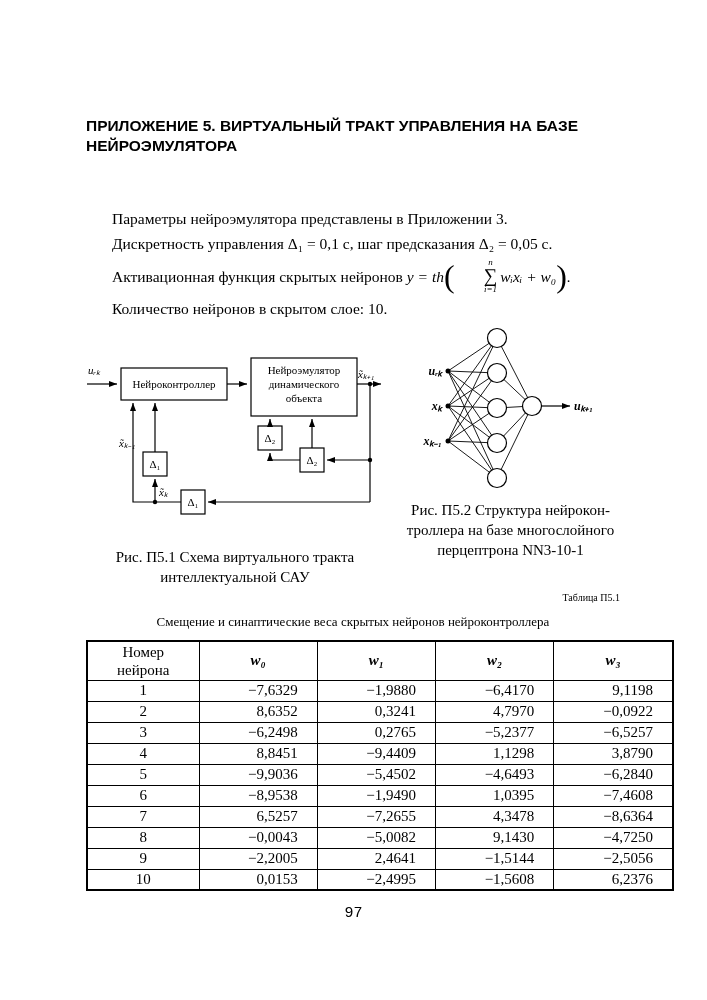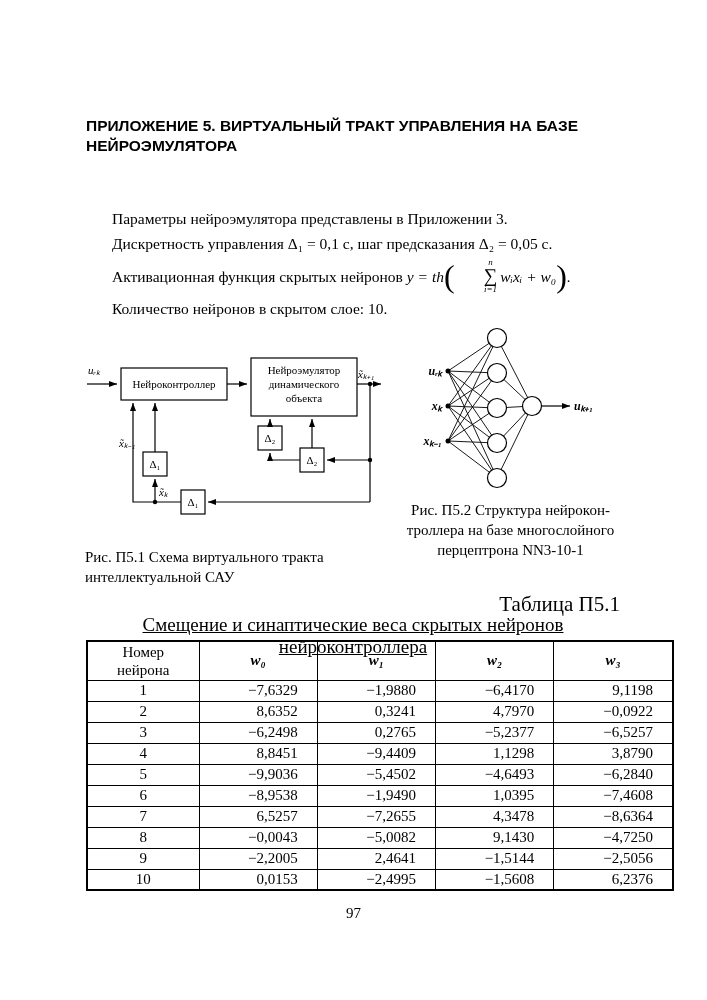--- a/index.html
+++ b/index.html
@@ -37,49 +37,49 @@
 
   .fig1 { position: absolute; left: 85px; top: 342px; }
   .fig2 { position: absolute; left: 402px; top: 326px; }
   svg text { font-family: "Liberation Serif", serif; fill:#000; }
   .boxlabel { font-size: 11px; text-anchor: middle; }
   .sig { font-size: 11px; font-style: italic; }
   .nnlabel { font-size: 12px; font-style: italic; font-weight: bold; }
 
   .fig1cap {
     position: absolute; left: 85px; top: 547px; width: 300px;
-    text-align: left; font-size: 15px; line-height: 20px;
+    text-align: center; font-size: 15px; line-height: 20px;
   }
   .fig2cap {
     position: absolute; left: 393px; top: 500px; width: 235px;
     text-align: center; font-size: 15px; line-height: 20px;
   }
   .tbl-label {
     position: absolute; left: 86px; top: 592px; width: 534px;
-    text-align: right; font-size: 21px;
+    text-align: right; font-size: 10px;
   }
   .tbl-title {
     position: absolute; left: 86px; top: 614px; width: 534px;
-    text-align: center; font-size: 19px; text-decoration: underline;
+    text-align: center; font-size: 13px;
   }
   table.tbl {
     position: absolute; left: 86px; top: 640px; width: 588px;
     border-collapse: collapse; font-size: 15px;
     border: 2px solid #000;
   }
   .tbl th, .tbl td { border: 1px solid #000; padding: 0; font-weight: normal; }
   .tbl thead th { height: 39px; text-align: center; }
   .tbl .hl { display: block; line-height: 18px; }
   .tbl .w-head { font-style: italic; font-weight: bold; }
   .tbl td { height: 21px; }
   .tbl td.num { text-align: center; width: 112px; }
   .tbl td.val { text-align: right; padding-right: 19px; }
   .pageno {
     position: absolute; left: 0; top: 905px; width: 707px;
-    text-align: center; font-size: 15px;
+    text-align: center; font-size: 15px; font-family: Liberation Mono, monospace;
   }
 </style>
 </head>
 <body>
 
 <div class="page">
 
   <h1 class="heading">ПРИЛОЖЕНИЕ 5. ВИРТУАЛЬНЫЙ ТРАКТ УПРАВЛЕНИЯ НА БАЗЕ НЕЙРОЭМУЛЯТОРА</h1>
 
   <div class="intro">

